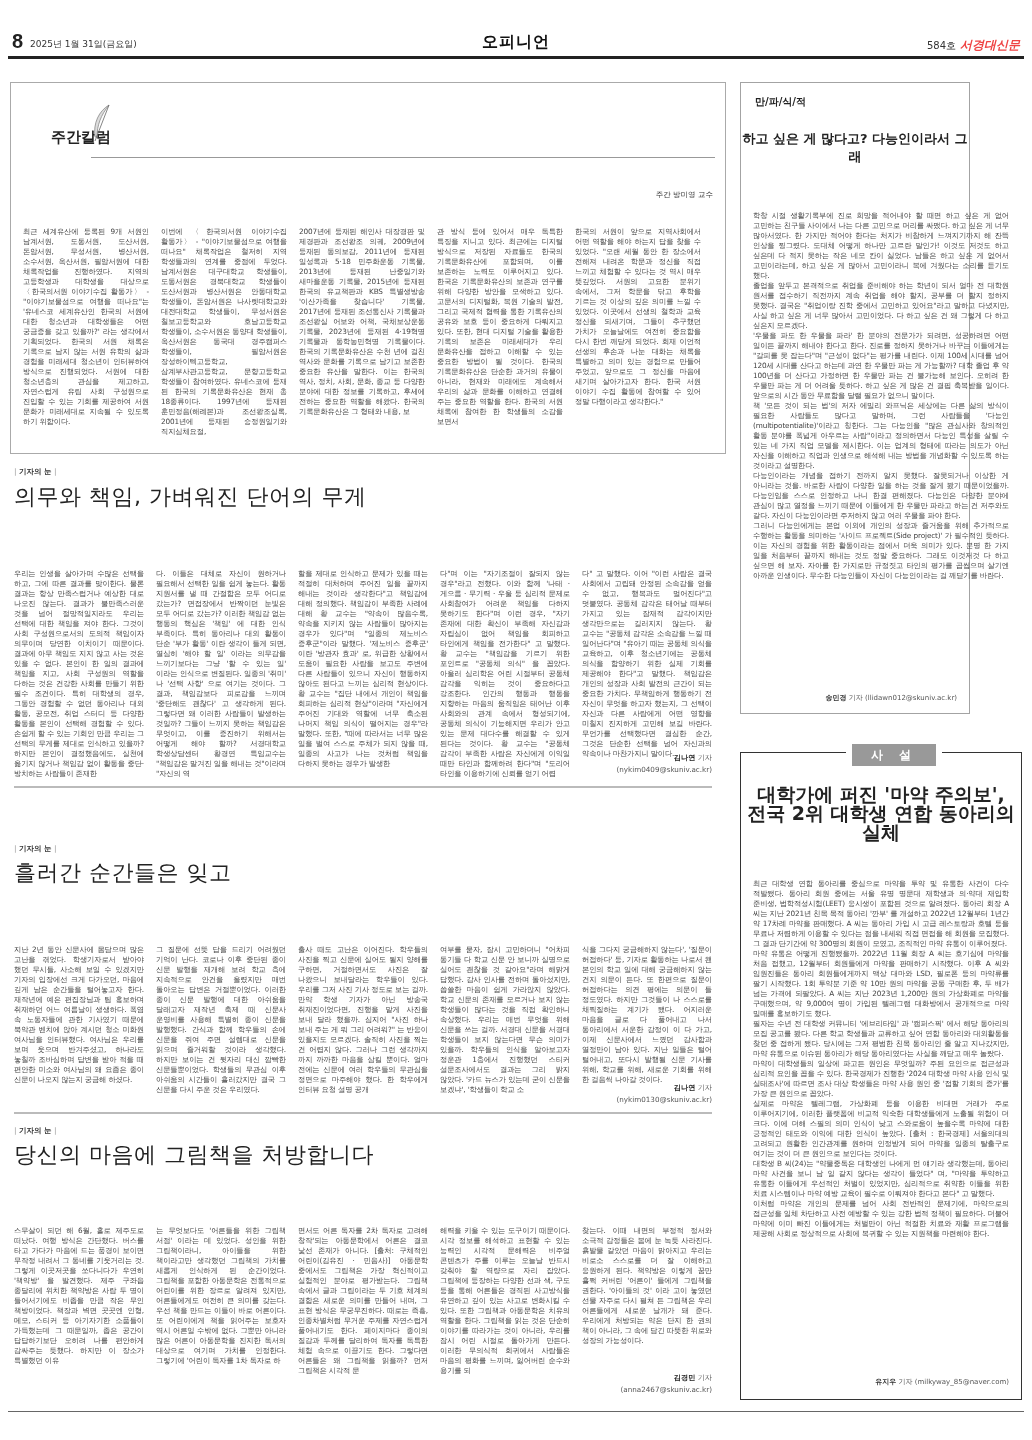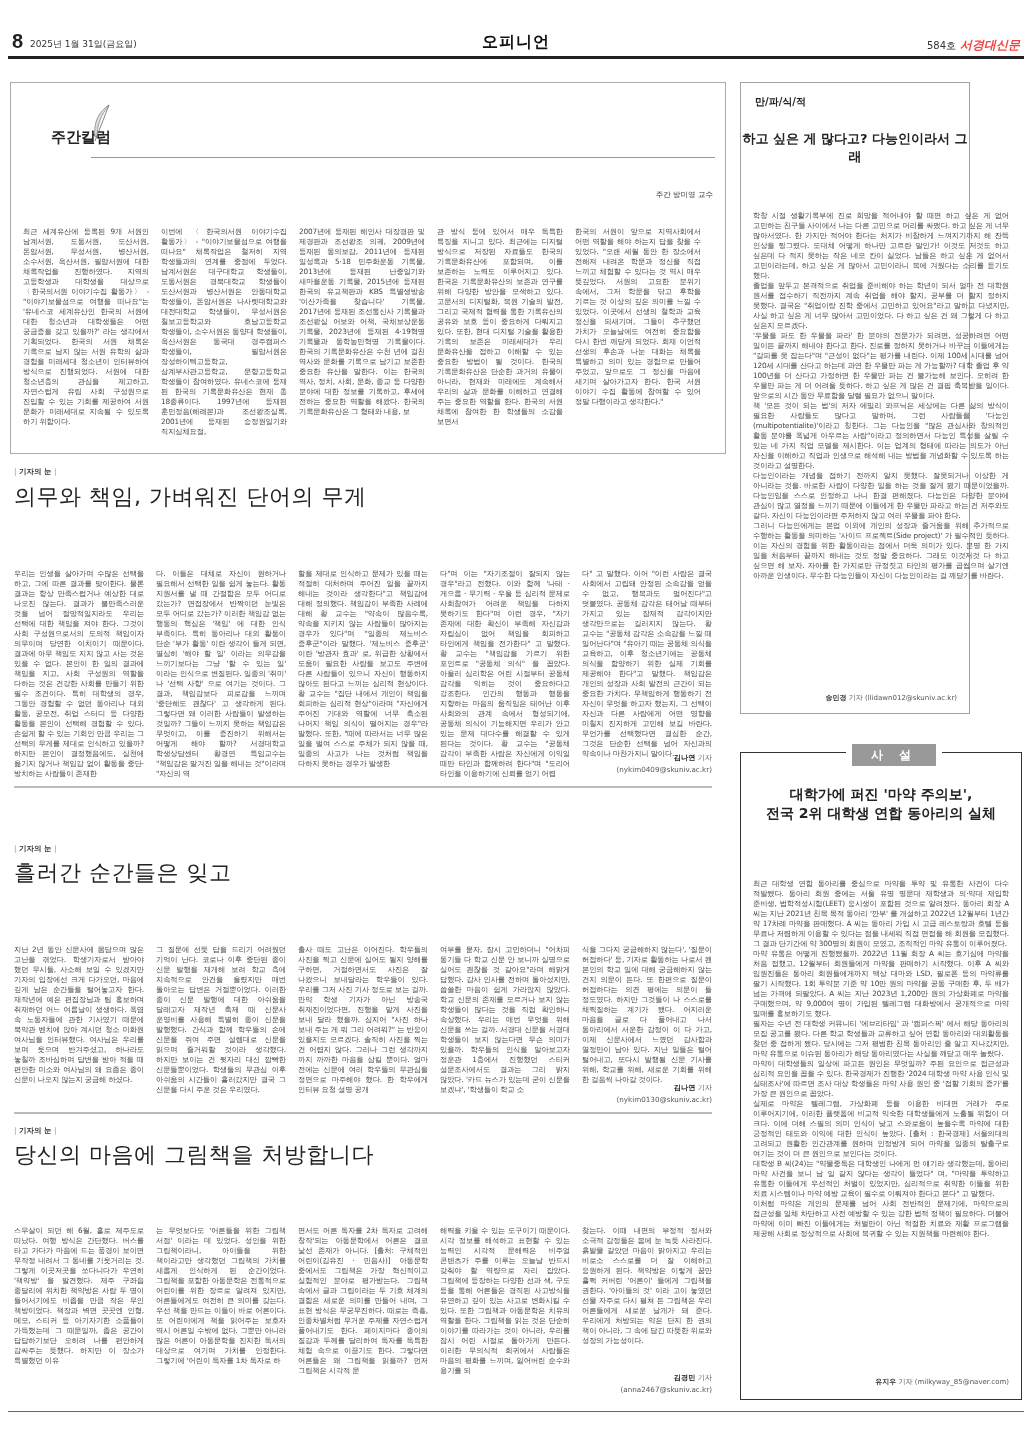--- a/index.html
+++ b/index.html
@@ -28,21 +28,21 @@
   
   .side-box { position: absolute; left: 740px; top: 82px; width: 230px; height: 632px; border: 1px solid #a3a3a3; }
   .side-tag { position: absolute; left: 14px; top: 12px; font-size: 10px; font-weight: bold; color: #222; }
   .side-title { position: absolute; left: 0; right: 0; top: 47px; text-align: center; font-size: 13px; font-weight: bold; color: #222; }
   .side-byline { position: absolute; right: 12px; bottom: 10px; font-size: 7px; color: #555; }
   .side-byline b { color: #333; }
 
   
   .ed-box { position: absolute; left: 740px; top: 752px; width: 282px; height: 648px; border: 1px solid #333; }
   .ed-label { position: absolute; left: 846px; top: 744px; width: 84px; height: 22px; background: #999; color: #fff; font-size: 12px; font-weight: bold; text-align: center; line-height: 22px; letter-spacing: 6px; border-left: 6px solid #fff; border-right: 6px solid #fff; box-sizing: content-box; }
-  .ed-title { position: absolute; left: 0; right: 0; top: 32px; text-align: center; font-size: 14px; font-weight: bold; color: #222; line-height: 19px; }
+  .ed-title { position: absolute; left: 0; right: 0; top: 32px; text-align: center; font-size: 19px; font-weight: bold; color: #222; line-height: 19px; }
   .ed-byline { position: absolute; right: 12px; bottom: 12px; font-size: 7px; color: #555; }
   .ed-byline b { color: #333; }
 
   
   .kicker { position: absolute; left: 14px; font-size: 7.5px; color: #333; font-weight: bold; }
   .kicker .bar { color: #999; font-weight: normal; }
   .headline { position: absolute; left: 14px; font-size: 22px; color: #222; letter-spacing: 0.5px; }
   .byline { position: absolute; right: 10px; text-align: right; font-size: 7.2px; color: #555; line-height: 12px; }
   .byline b { color: #222; margin-top: 6px; }
   .hr { position: absolute; height: 2px; background: #bbb; }

